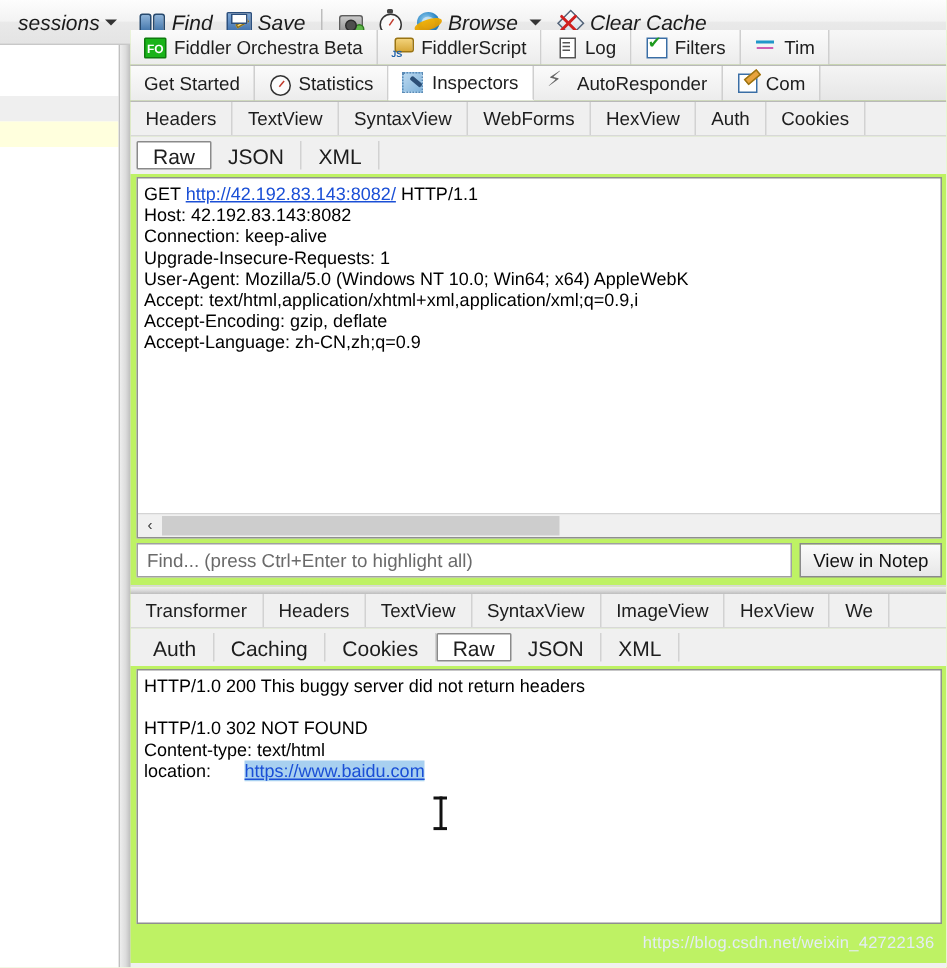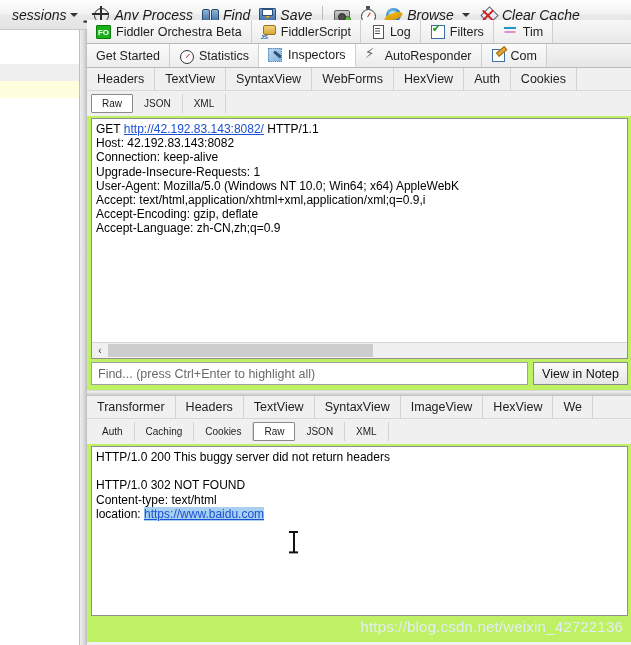--- a/index.html
+++ b/index.html
@@ -221,21 +221,21 @@
   .tabstrip.level4 {
     height: 25px;
     background: #f0f0f0;
     align-items: center;
     padding-left: 4px;
   }
   .tabstrip.level4 .tab {
     background: transparent;
     border-right: 1px solid #d2d2d2;
     height: 19px;
-    font-size: 10px;
+    font-size: 14px;
     padding: 0 11px;
     align-items: center;
   }
   .tabstrip.level4 .tab.sel {
     background: #ffffff;
     border: 1px solid #8a8a8a;
     border-radius: 1px;
     padding: 0 10px;
   }
 
@@ -323,20 +323,21 @@
     white-space: pre;
     overflow: hidden;
   }
   .raw-text a, .link {
     color: #1a4fd6; text-decoration: underline;
   }
   .hl-sel {
     background: #a8d0f0;
     color: #1a4fd6;
     text-decoration: underline;
+    margin-left: 19px;
   }
 
   
   .hscroll {
     position: absolute; left: 0; bottom: 0;
     width: 100%; height: 16px;
     background: #f0f0f0;
     border-top: 1px solid #d4d4d4;
     display: flex; align-items: center;
   }
@@ -386,21 +387,21 @@
   .hsplit {
     margin: 4px 0 0 0;
     height: 6px;
     background: linear-gradient(to bottom,#f2f2f2,#dadada 55%,#bdbdbd);
     border-top: 1px solid #d8d8d8;
   }
 
   
   .watermark {
     position: absolute; right: 8px; bottom: 10px;
-    font-size: 15px;
+    font-size: 11px;
     color: #e4ecf5;
     letter-spacing: .2px;
     font-family: "Liberation Sans", sans-serif;
     pointer-events: none;
   }
 
   
   .ibeam {
     position: absolute;
     left: 289px; top: 531px;
@@ -419,26 +420,20 @@
 <body>
 
 <div id="app">
 
   <div class="toolbar">
     <div class="tb-item">
       <span class="lbl">sessions</span>
       <span class="tb-caret"></span>
     </div>
 
-    <div class="tb-item">
-      <span class="ico ico-target">
-          <i></i>
-        </span>
-      <span class="lbl">Any Process</span>
-    </div>
 
     <div class="tb-item">
       <span class="ico ico-binoc"></span>
       <span class="lbl">Find</span>
     </div>
 
     <div class="tb-item">
       <span class="ico ico-save">
           <i></i>
         </span>

